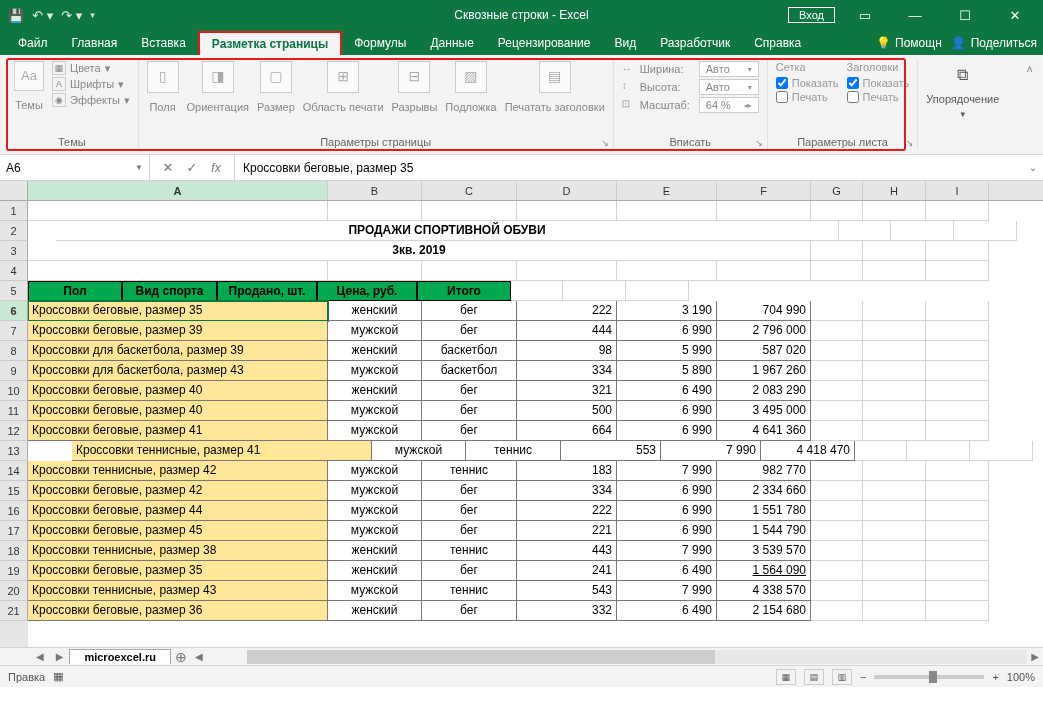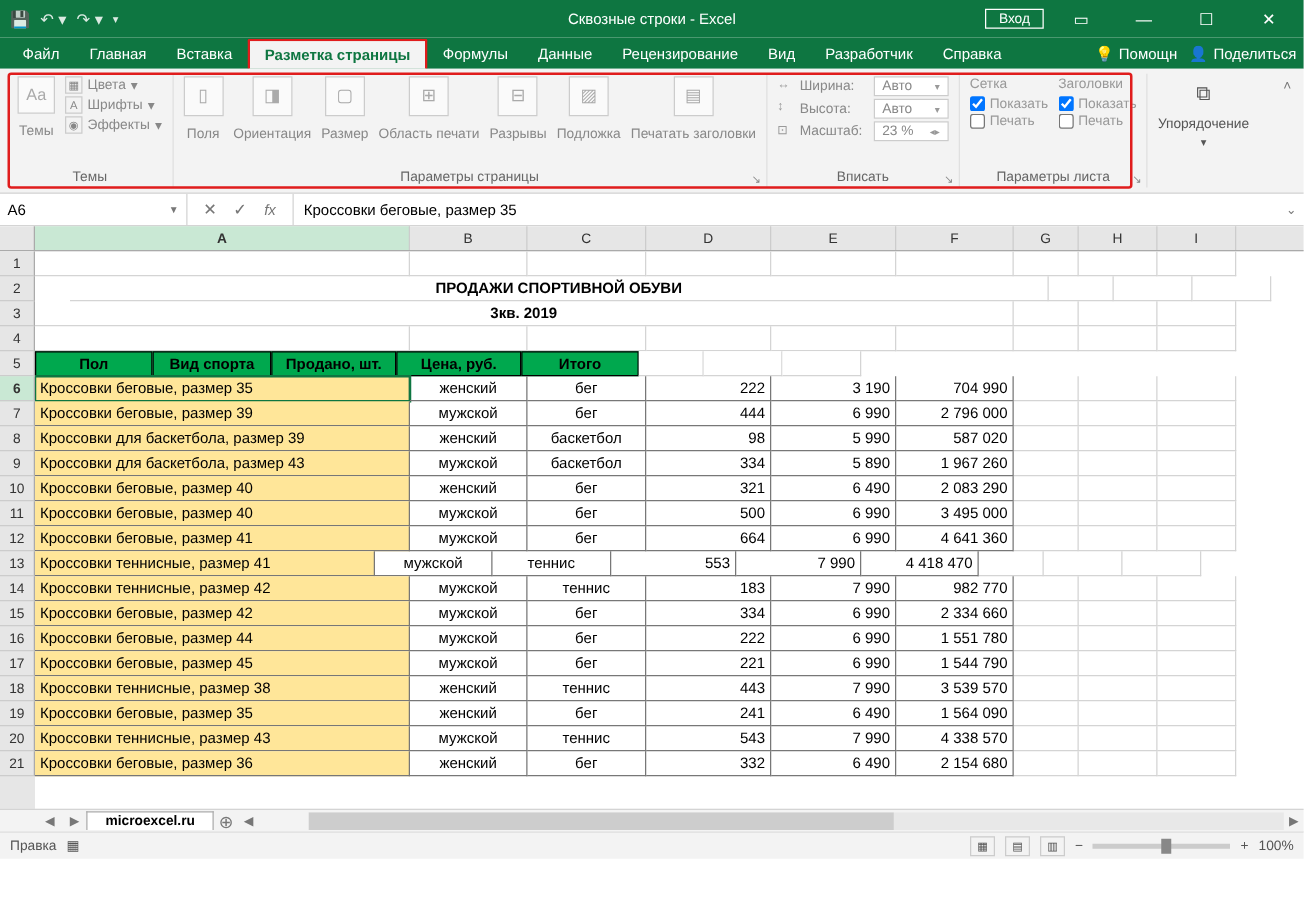--- a/index.html
+++ b/index.html
@@ -199,21 +199,21 @@
           <span class="lbl2">Высота:</span>
           <span class="val">
             <span>Авто</span>
             <span class="dd">▾</span>
           </span>
         </div>
       <div class="scale-row">
           <span class="smico">⊡</span>
           <span class="lbl2">Масштаб:</span>
           <span class="val">
-            <span>23 %</span>
+            <span>64 %</span>
             <span class="dd">◂▸</span>
           </span>
         </div>
     </div>
     <div class="grp-label"><span>Вписать</span><span class="launcher">↘</span></div>
   </div>
 
   <div class="ribbon-group">
     <div class="grp-content sheet-opts">
       <div class="sheet-col">
@@ -426,21 +426,21 @@
             <div class="gcell ctr" style="width: 94px;">мужской</div>
             <div class="gcell ctr" style="width: 95px;">бег</div>
             <div class="gcell num" style="width: 100px;">664</div>
             <div class="gcell num" style="width: 100px;">6 990</div>
             <div class="gcell num" style="width: 94px;">4 641 360</div>
             <div class="gcell " style="width: 52px; border-top: none; border-right: 1px solid rgb(212, 212, 212); border-bottom: 1px solid rgb(212, 212, 212); border-left: none; border-image: initial;"></div>
             <div class="gcell " style="width: 63px; border-top: none; border-right: 1px solid rgb(212, 212, 212); border-bottom: 1px solid rgb(212, 212, 212); border-left: none; border-image: initial;"></div>
             <div class="gcell " style="width: 63px; border-top: none; border-right: 1px solid rgb(212, 212, 212); border-bottom: 1px solid rgb(212, 212, 212); border-left: none; border-image: initial;"></div>
           </div>
           <div class="grow data-row">
-            <div class="gcell name" style="width: 272px;">Кроссовки теннисные, размер 41</div>
+            <div class="gcell name" style="width: 300px; margin-left: 44px;">Кроссовки теннисные, размер 41</div>
             <div class="gcell ctr" style="width: 94px;">мужской</div>
             <div class="gcell ctr" style="width: 95px;">теннис</div>
             <div class="gcell num" style="width: 100px;">553</div>
             <div class="gcell num" style="width: 100px;">7 990</div>
             <div class="gcell num" style="width: 94px;">4 418 470</div>
             <div class="gcell " style="width: 52px; border-top: none; border-right: 1px solid rgb(212, 212, 212); border-bottom: 1px solid rgb(212, 212, 212); border-left: none; border-image: initial;"></div>
             <div class="gcell " style="width: 63px; border-top: none; border-right: 1px solid rgb(212, 212, 212); border-bottom: 1px solid rgb(212, 212, 212); border-left: none; border-image: initial;"></div>
             <div class="gcell " style="width: 63px; border-top: none; border-right: 1px solid rgb(212, 212, 212); border-bottom: 1px solid rgb(212, 212, 212); border-left: none; border-image: initial;"></div>
           </div>
           <div class="grow data-row">
@@ -497,21 +497,21 @@
             <div class="gcell " style="width: 52px; border-top: none; border-right: 1px solid rgb(212, 212, 212); border-bottom: 1px solid rgb(212, 212, 212); border-left: none; border-image: initial;"></div>
             <div class="gcell " style="width: 63px; border-top: none; border-right: 1px solid rgb(212, 212, 212); border-bottom: 1px solid rgb(212, 212, 212); border-left: none; border-image: initial;"></div>
             <div class="gcell " style="width: 63px; border-top: none; border-right: 1px solid rgb(212, 212, 212); border-bottom: 1px solid rgb(212, 212, 212); border-left: none; border-image: initial;"></div>
           </div>
           <div class="grow data-row">
             <div class="gcell name" style="width: 300px;">Кроссовки беговые, размер 35</div>
             <div class="gcell ctr" style="width: 94px;">женский</div>
             <div class="gcell ctr" style="width: 95px;">бег</div>
             <div class="gcell num" style="width: 100px;">241</div>
             <div class="gcell num" style="width: 100px;">6 490</div>
-            <div class="gcell num" style="width: 94px;">1 564 090</div>
+            <div class="gcell num" style="width: 94px; text-decoration: underline;">1 564 090</div>
             <div class="gcell " style="width: 52px; border-top: none; border-right: 1px solid rgb(212, 212, 212); border-bottom: 1px solid rgb(212, 212, 212); border-left: none; border-image: initial;"></div>
             <div class="gcell " style="width: 63px; border-top: none; border-right: 1px solid rgb(212, 212, 212); border-bottom: 1px solid rgb(212, 212, 212); border-left: none; border-image: initial;"></div>
             <div class="gcell " style="width: 63px; border-top: none; border-right: 1px solid rgb(212, 212, 212); border-bottom: 1px solid rgb(212, 212, 212); border-left: none; border-image: initial;"></div>
           </div>
           <div class="grow data-row">
             <div class="gcell name" style="width: 300px;">Кроссовки теннисные, размер 43</div>
             <div class="gcell ctr" style="width: 94px;">мужской</div>
             <div class="gcell ctr" style="width: 95px;">теннис</div>
             <div class="gcell num" style="width: 100px;">543</div>
             <div class="gcell num" style="width: 100px;">7 990</div>

